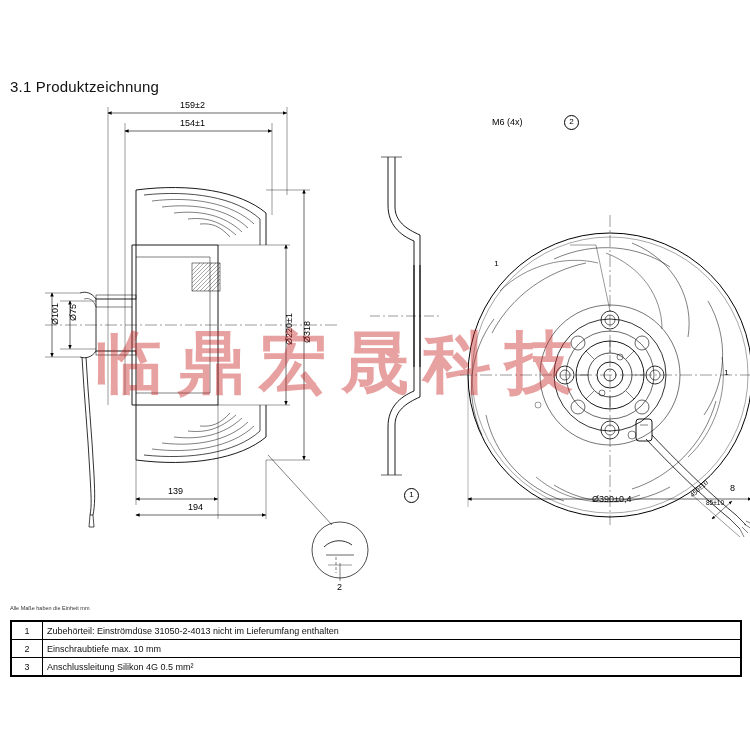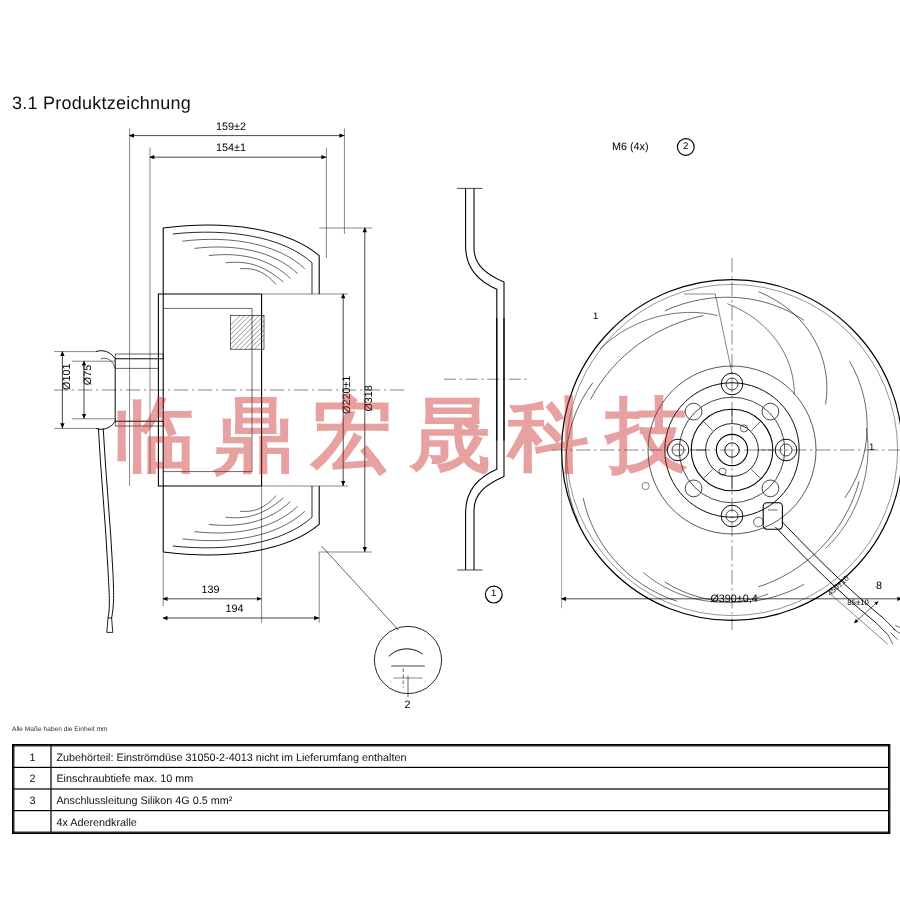--- a/index.html
+++ b/index.html
@@ -329,21 +329,21 @@
     <div class="dim-label rot90" style="left:244px; top:250px;"><span>Ø220</span><span class="small">±1</span></div>
     <div class="dim-label rot90" style="left:262px; top:248px;"><span>Ø318</span></div>
 
     <div class="dim-label" style="left:128px; top:391px;"><span>139</span></div>
     <div class="dim-label" style="left:148px; top:407px;"><span>194</span></div>
 
     <div class="dim-label" style="left:297px; top:487px;"><span>2</span></div>
 
     <div class="circ-num" style="left:364px; top:393px;">1</div>
 
-    <div class="dim-label" style="left:470px; top:22px;">M6 (4x)</div>
+    <div class="dim-label" style="left:452px; top:22px;">M6 (4x)</div>
     <div class="circ-num" style="left:524px; top:20px;">2</div>
     <div class="circ-num" style="left:730px; top:386px;">3</div>
     <div class="circ-num" style="left:450px; top:163px; border:none; background:none;">1</div>
     <div class="circ-num" style="left:680px; top:272px; border:none; background:none;">1</div>
 
     <div class="dim-label" style="left:552px; top:399px;"><span>Ø390</span><span class="small">±0,4</span></div>
     <div class="dim-label" style="left:690px; top:388px;"><span>8</span></div>
     <div class="dim-label small" style="left:666px; top:404px;"><span>85</span><span>±10</span></div>
     <div class="dim-label small" style="left:648px; top:390px; transform:rotate(-42deg);"><span>450</span><span>±10</span></div>
   </div>
@@ -362,21 +362,17 @@
           <td>Zubehörteil: Einströmdüse 31050-2-4013 nicht im Lieferumfang enthalten</td>
         </tr>
         <tr>
           <td class="num">2</td>
           <td>Einschraubtiefe max. 10 mm</td>
         </tr>
         <tr>
           <td class="num">3</td>
           <td>Anschlussleitung Silikon 4G 0.5 mm²</td>
         </tr>
-        <tr>
-          <td class="num"></td>
-          <td>4x Aderendkralle</td>
-        </tr>
       </tbody>
     </table>
   </div>
 
 </div>
 
 </body></html>

